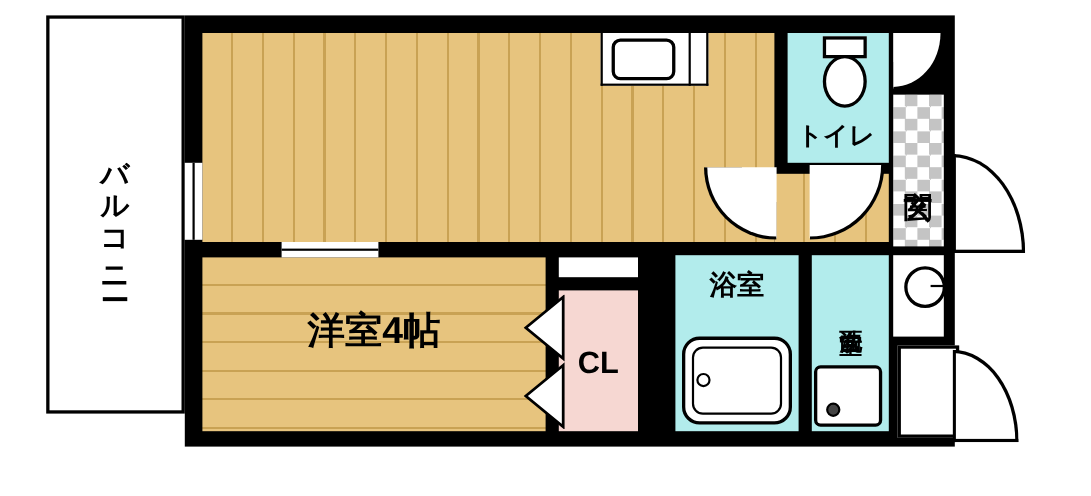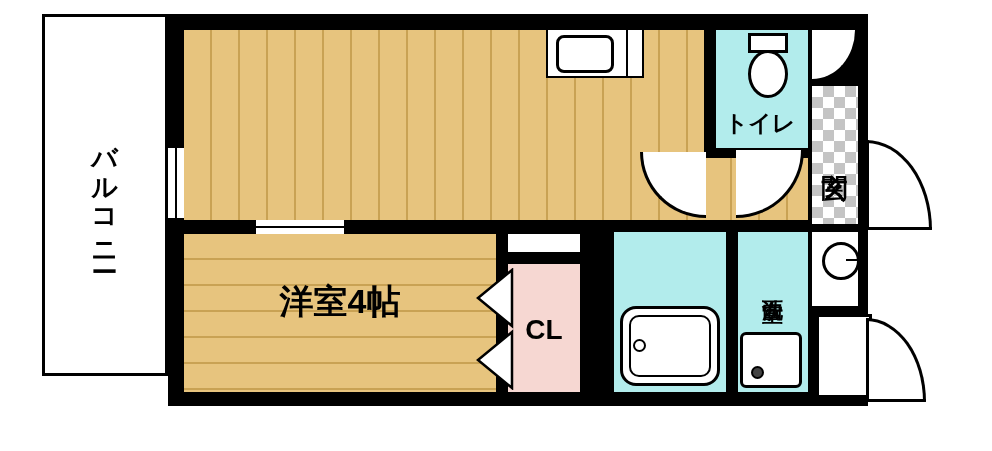--- a/index.html
+++ b/index.html
@@ -76,15 +76,16 @@
 
   <svg class="abs" style="left:476px;top:268px;" width="38" height="122" viewBox="0 0 38 122">
     <polygon points="36,2 2,30 36,58" fill="#fff" stroke="#000" stroke-width="2.5"></polygon>
     <polygon points="36,64 2,92 36,120" fill="#fff" stroke="#000" stroke-width="2.5"></polygon>
   </svg>
 
   <div class="lbl" style="left:200px;top:274px;width:280px;height:54px;font-size:34px;">洋室4帖</div>
   <div class="lbl" style="left:710px;top:104px;width:100px;height:38px;font-size:23px;">トイレ</div>
   <div class="lbl" style="left:508px;top:310px;width:72px;height:40px;font-size:28px;">CL</div>
   <div class="lbl v" style="left:812px;top:92px;width:46px;height:128px;font-size:26px;">玄関</div>
+  <div class="lbl" style="left:618px;top:240px;width:104px;height:38px;font-size:25px;">浴室</div>
   <div class="lbl v" style="left:746px;top:236px;width:54px;height:96px;font-size:21px;letter-spacing:1px;">洗面室</div>
 
 </div>
 
 </body></html>

